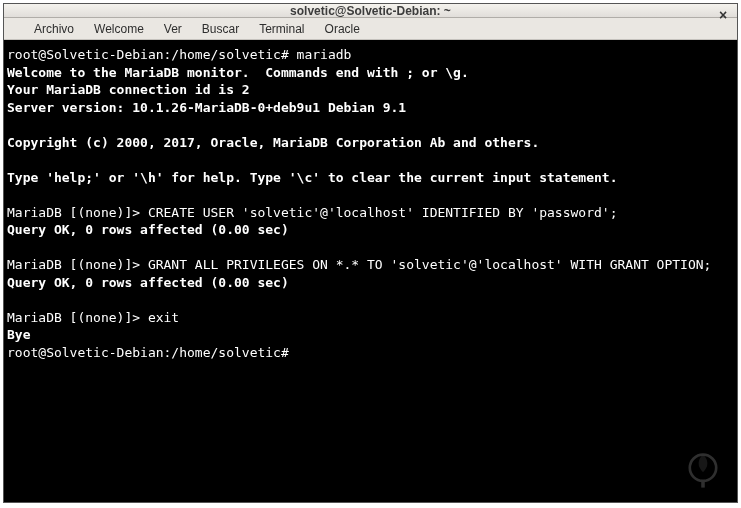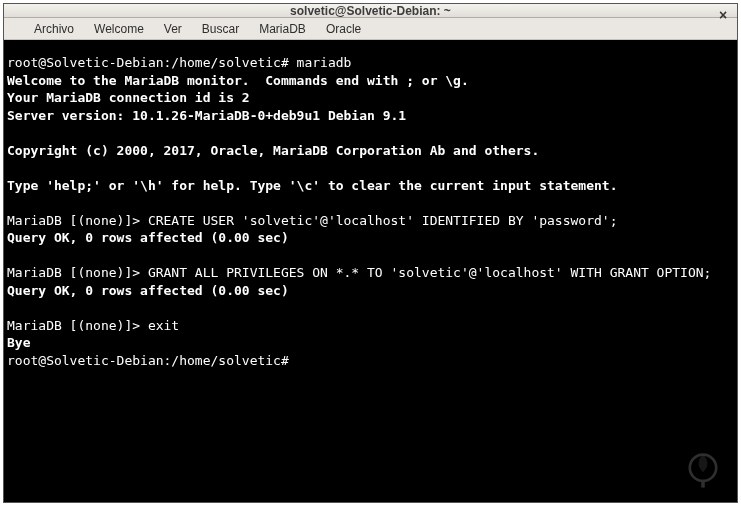--- a/index.html
+++ b/index.html
@@ -64,21 +64,21 @@
       padding: 2px 10px;
       cursor: pointer;
     }
     .terminal {
       flex: 1;
       background: #000;
       color: #fff;
       font-family: "DejaVu Sans Mono", "Liberation Mono", monospace;
       font-size: 13px;
       line-height: 17.5px;
-      padding: 14px 3px;
+      padding: 6px 3px;
       overflow: hidden;
       white-space: pre-wrap;
       word-break: break-all;
     }
     .terminal .bold {
       font-weight: bold;
     }
     .watermark {
       position: absolute;
       right: 16px;
@@ -100,21 +100,21 @@
   <div class="titlebar">
     <span class="titlebar-title">solvetic@Solvetic-Debian: ~</span>
     <span class="close-btn">×</span>
   </div>
 
   <div class="menubar">
     <span class="menubar-item">Archivo</span>
     <span class="menubar-item">Welcome</span>
     <span class="menubar-item">Ver</span>
     <span class="menubar-item">Buscar</span>
-    <span class="menubar-item">MariaDB</span>
+    <span class="menubar-item">Terminal</span>
     <span class="menubar-item">Oracle</span>
   </div>
 
   <div class="terminal"><span>root@Solvetic-Debian:/home/solvetic# mariadb</span>
 <span class="bold">Welcome to the MariaDB monitor.  Commands end with ; or \g.</span>
 <span class="bold">Your MariaDB connection id is 2</span>
 <span class="bold">Server version: 10.1.26-MariaDB-0+deb9u1 Debian 9.1</span>
 <span></span>
 <span class="bold">Copyright (c) 2000, 2017, Oracle, MariaDB Corporation Ab and others.</span>
 <span></span>

